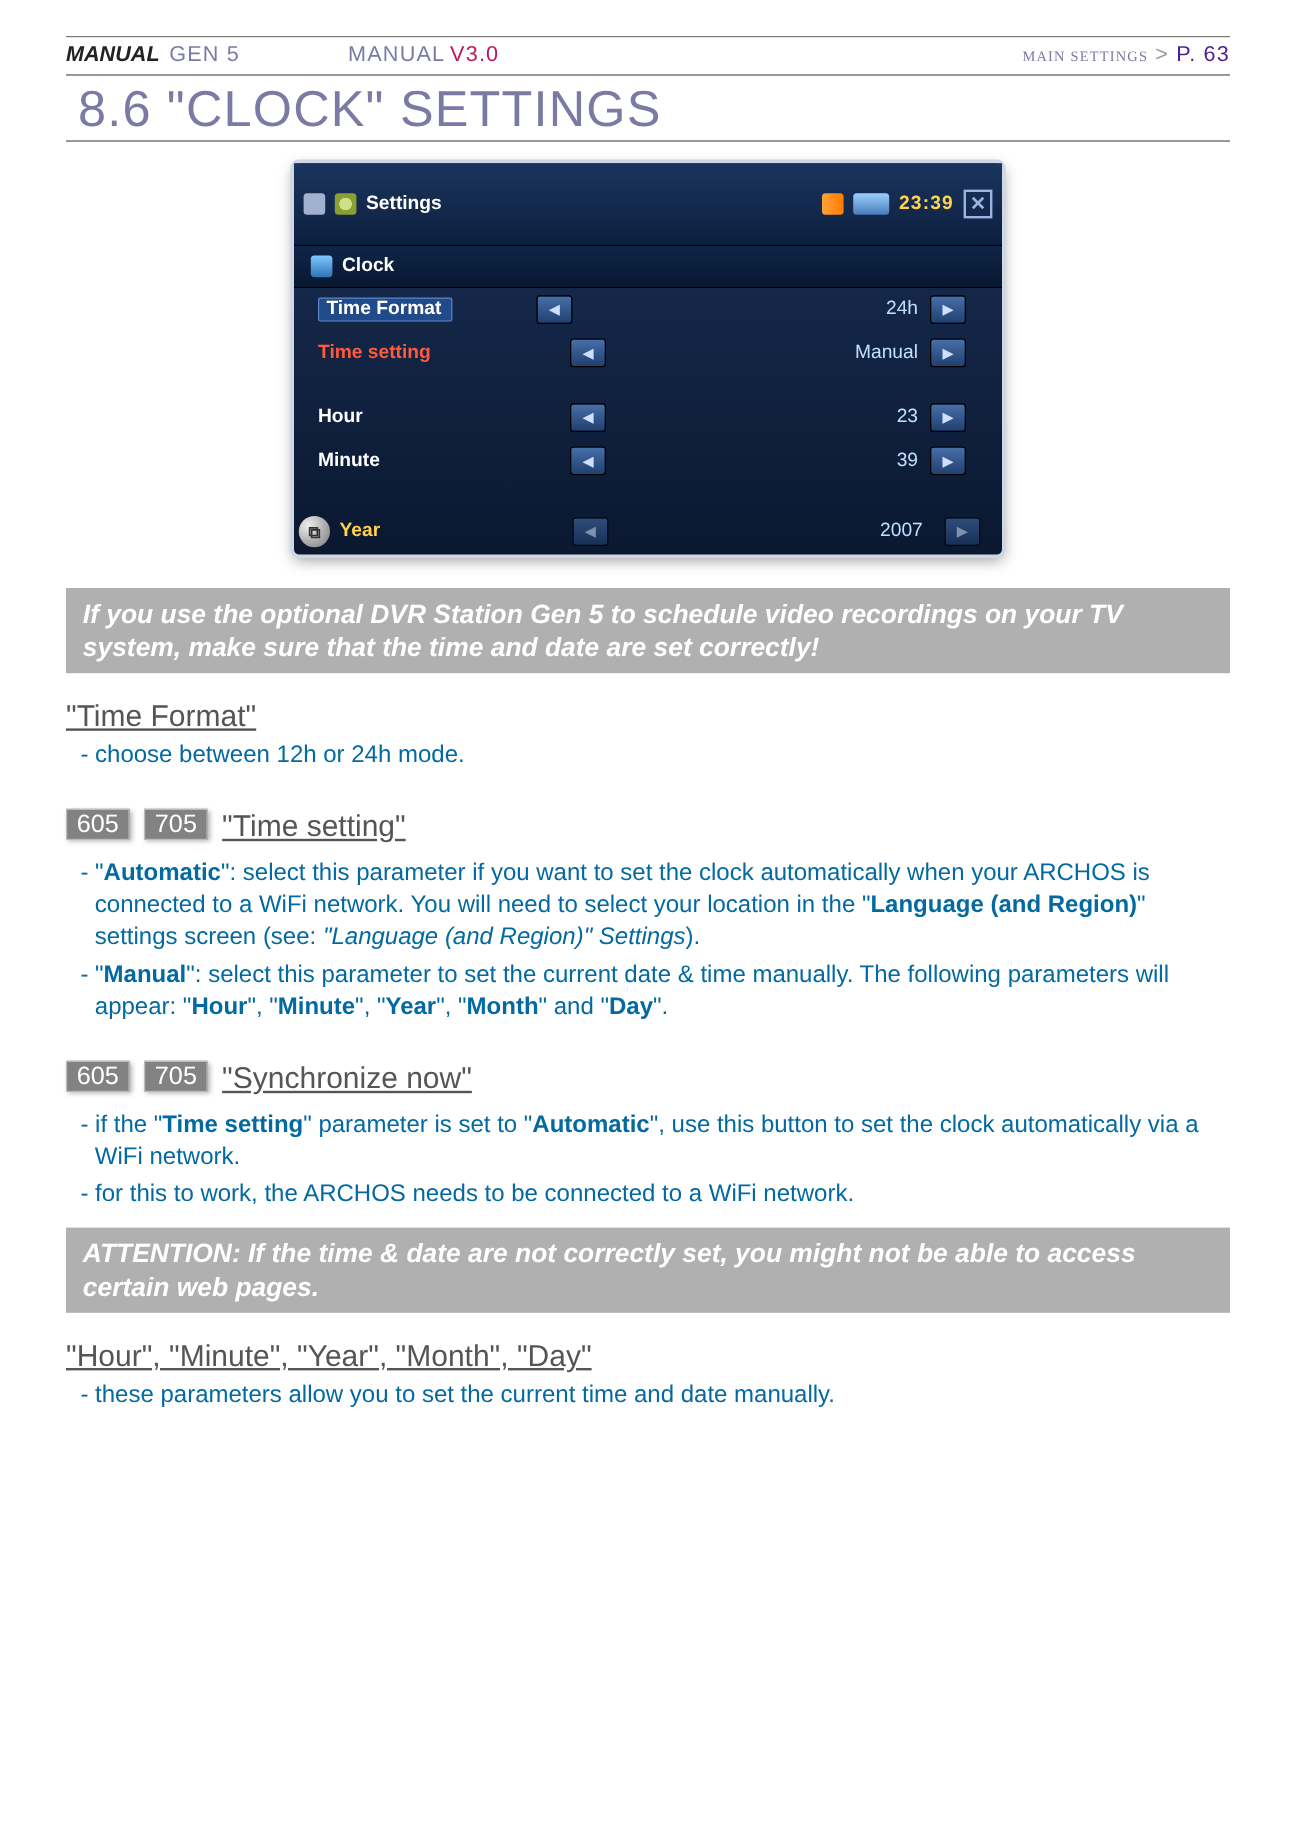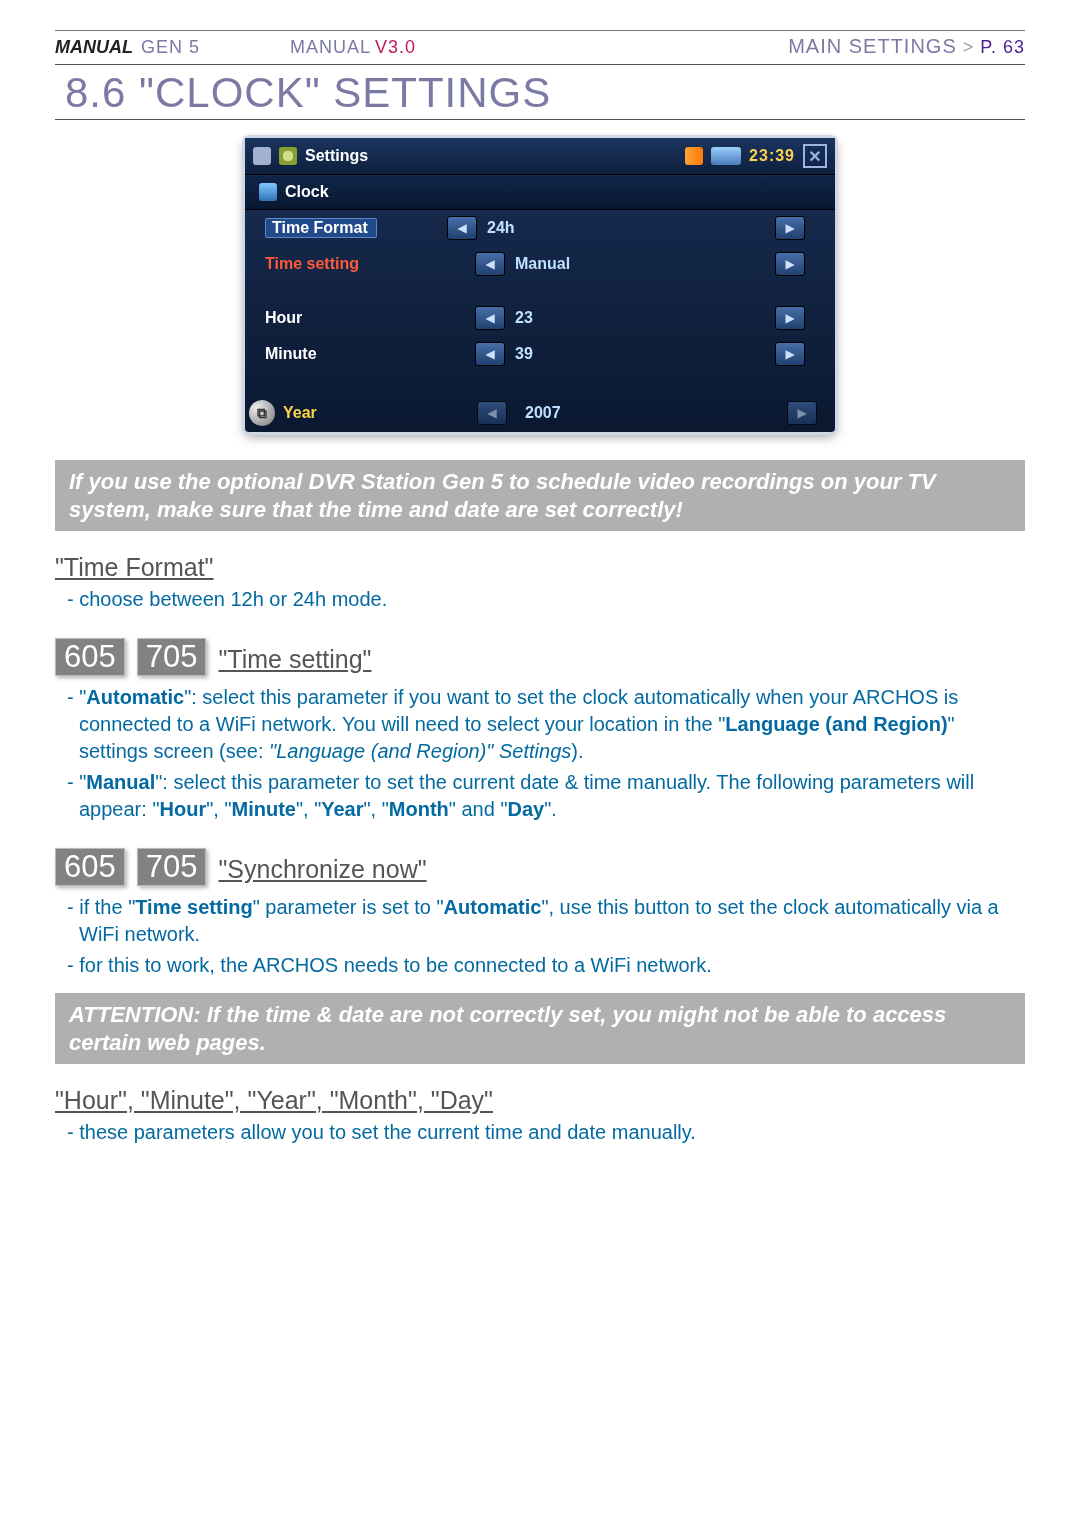--- a/index.html
+++ b/index.html
@@ -24,21 +24,21 @@
     align-items: baseline;
     font-size: 18px;
     letter-spacing: 1px;
     color: #888;
   }
   .header-line .brand { font-weight: bold; color: #222; font-style: italic; letter-spacing: 0px; font-family: Arial, sans-serif; }
   .header-line .gen5 { color: #7a7aa5; margin-left: 8px; text-align: center; }
   .header-line .spacer { flex: 1; }
   .header-line .manual { color: #7a7aa5; }
   .header-line .ver { color: #be185d; margin-left: 4px; }
-  .header-line .crumb { color: #7a7aa5; font-size: 20px; }
+  .header-line .crumb { color: #7a7aa5; font-size: 12px; font-family: Liberation Serif, serif; }
   .header-line .arrow { color: #999; margin: 0 6px; }
   .header-line .pg { color: #4c1d95; }
   .title-rule { border-top: 1px solid #555; margin-top: 6px; }
   h1.section-title {
     font-size: 42px;
     font-weight: 400;
     color: #7a7aa5;
     margin: 4px 0 2px 10px;
     letter-spacing: 1px;
   }
@@ -50,40 +50,40 @@
     margin: 0 auto 28px auto;
     background: linear-gradient(#1a2f55,#0a1830);
     border-radius: 4px;
     box-shadow: 0 0 0 3px #cfd6e6, 0 4px 12px rgba(0,0,0,.4);
     color: #fff;
     font-family: Arial, sans-serif;
     font-size: 16px;
   }
   .shot .topbar {
     display:flex; align-items:center; gap:8px;
-    padding:6px 8px;
+    padding:22px 8px;
     background:linear-gradient(#1b355e,#0d1f3e);
   }
   .shot .ic { width:18px;height:18px;display:inline-block;background:#a0b2d0;border-radius:3px; }
   .shot .ic.gear{background:radial-gradient(circle,#cfe08a 40%,#8aa032 42%);}
   .shot .ic.spk{background:linear-gradient(90deg,#ffa33a,#ff7a00);}
   .shot .ic.bat{background:linear-gradient(#9ad0ff,#4a7ab8);width:30px;}
   .shot .topbar .fill{flex:1;}
   .shot .clk{color:#ffd24d;font-weight:bold;letter-spacing:1px;}
   .shot .xb{width:20px;height:20px;border:2px solid #9cb4e2;color:#9cb4e2;display:flex;align-items:center;justify-content:center;font-weight:bold;}
   .shot .subbar{display:flex;align-items:center;gap:8px;padding:8px 14px;background:linear-gradient(#0f2548,#081830);border-top:1px solid #000;border-bottom:1px solid #000;}
   .shot .ic.clock{background:linear-gradient(#7ec8ff,#3072b4);}
   .shot .row{display:flex;align-items:center;padding:6px 20px;}
   .shot .lbl{width:200px;color:#fff;font-weight:bold;}
   .shot .lbl.sel{background:#214a8a;border:1px solid #5c86c7;border-radius:2px;padding:0px 6px;width:auto;min-width:112px;box-sizing:border-box;}
   .shot .lbl.dim{color:#b8c6e0;}
   .shot .lbl.y{color:#ffd24d;}
   .shot .arrcell{width:50px;text-align:center;}
   .shot .arbtn{display:inline-flex;width:28px;height:22px;background:linear-gradient(#476fa9,#20406f);border:1px solid #000;border-radius:3px;align-items:center;justify-content:center;color:#cfe0ff;font-size:12px;}
-  .shot .val{flex:1;text-align:left;color:#bfe0ff;font-weight:bold;}
+  .shot .val{flex:1;text-align:right;color:#bfe0ff;font-weight:normal;}
   .shot .gap{height:18px;}
   .shot .btm{display:flex;align-items:center;gap:8px;padding:10px 8px 6px 4px;}
   .shot .btm .circ{width:26px;height:26px;border-radius:50%;background:radial-gradient(circle at 30% 30%,#eee,#777);display:flex;align-items:center;justify-content:center;color:#333;font-weight:bold;font-size:14px;}
 
   .note {
     background: #b0b0b0;
     color: #fff;
     font-style: italic;
     font-weight: bold;
     font-size: 22px;
@@ -94,21 +94,21 @@
   .subhead {
     font-size: 25px;
     color: #555;
     text-decoration: underline;
     margin: 10px 0 4px 0;
   }
   .subhead.indent { display:inline; }
   .badges { display:flex; align-items:center; gap:12px; margin: 22px 0 6px 0; }
   .badge {
     display:inline-block; background:#828282; color:#fff;
-    font-size:31px; padding:0px 8px; border:1px solid #bbb;
+    font-size:21px; padding:0px 8px; border:1px solid #bbb;
     box-shadow:2px 2px 4px rgba(0,0,0,.3);
     font-family: Arial, sans-serif;
   }
   .body-ul { list-style:none; padding:0 0 0 24px; margin:2px 0 0 0; }
   .body-ul li { font-size:20px; color:#0369a1; line-height:1.35; margin:4px 0; text-indent:-12px; }
   .body-ul li::before { content:"- "; }
 </style>
 </head>
 <body>
 

